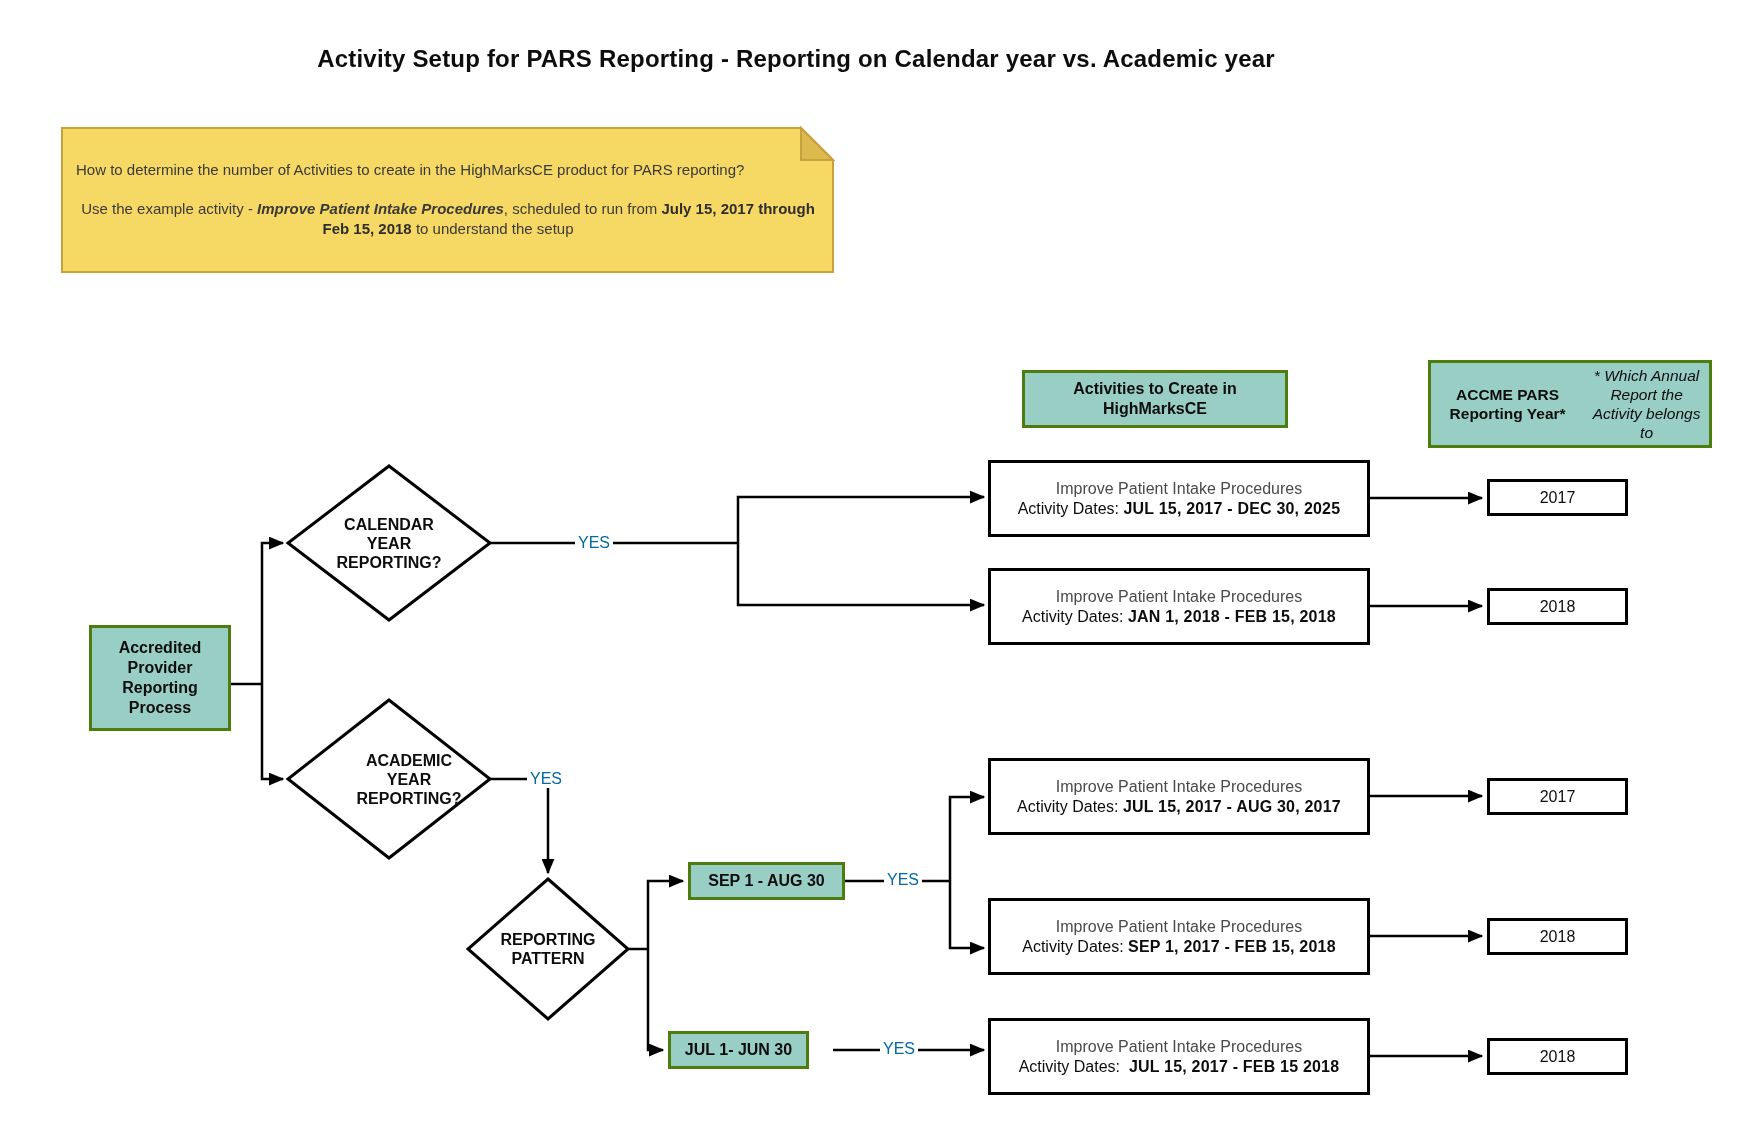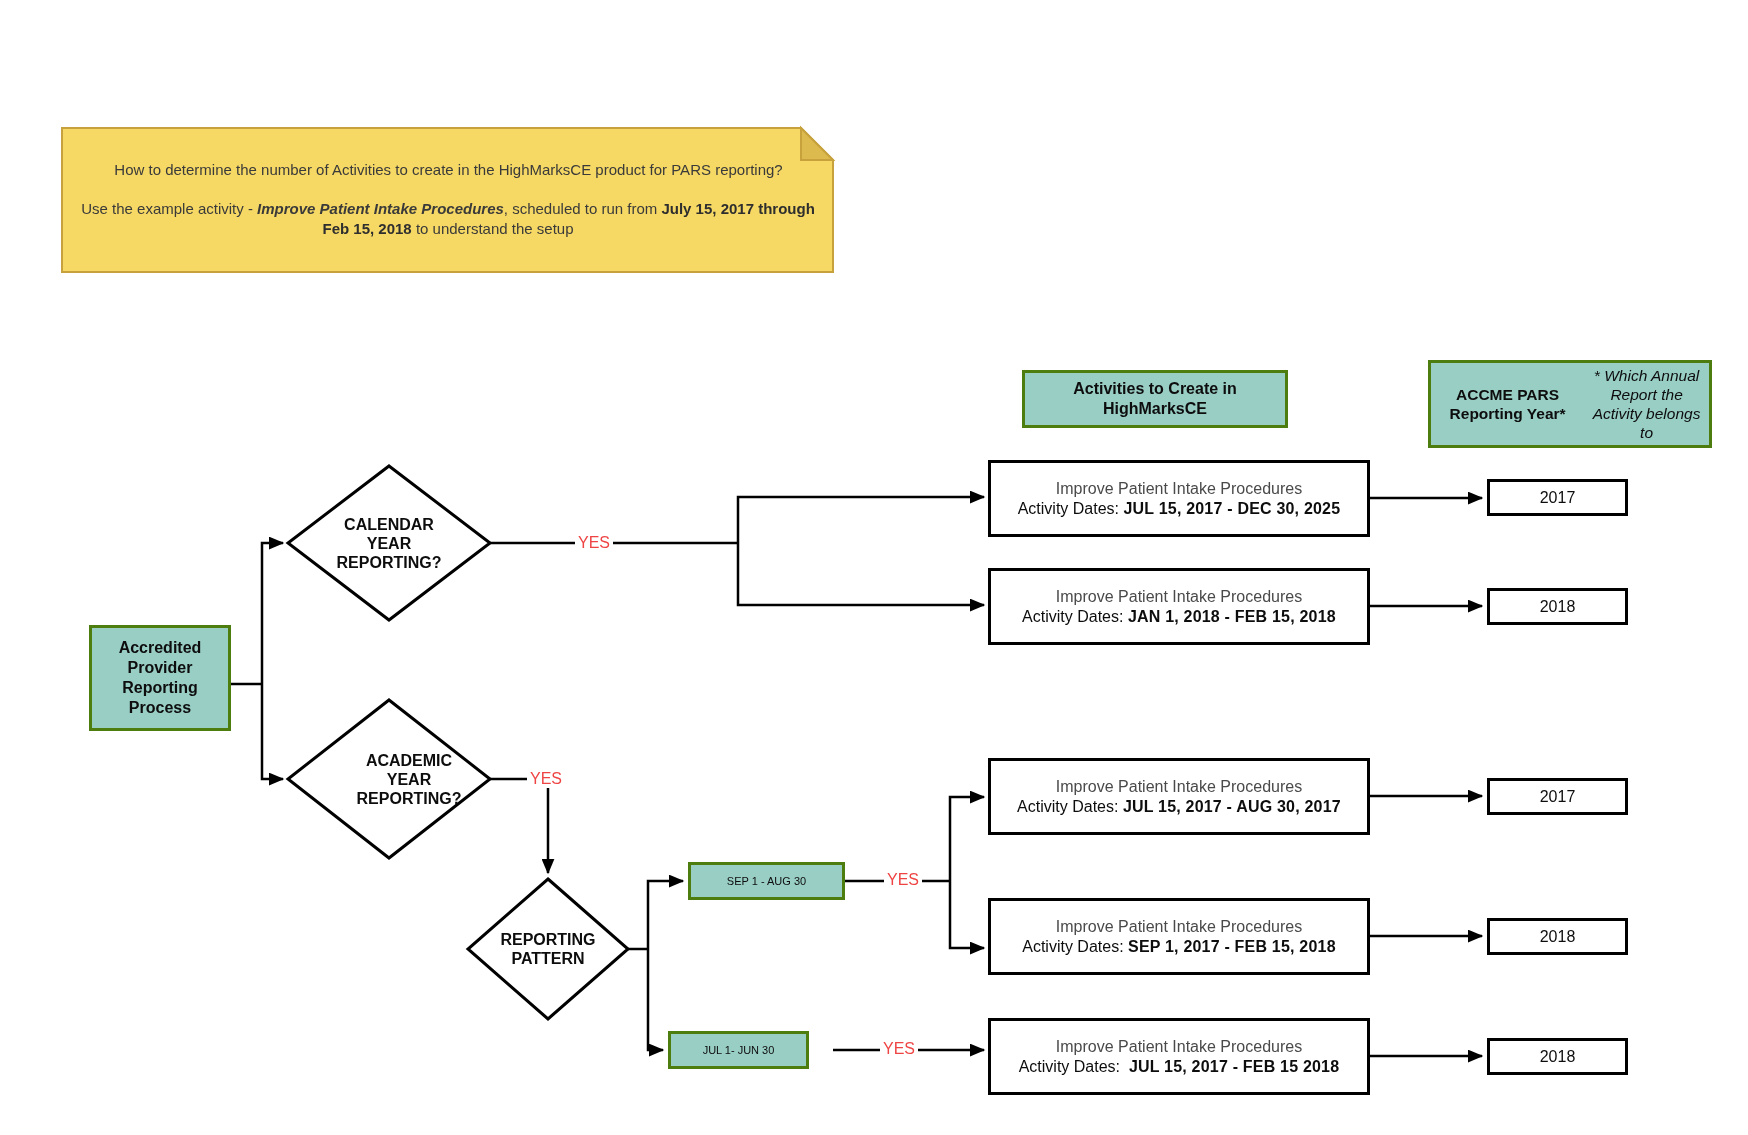--- a/index.html
+++ b/index.html
@@ -7,57 +7,57 @@
     position:relative;width:1748px;height:1135px;background:#ffffff;
     font-family:"Liberation Sans",sans-serif;color:#0d0d0d;overflow:hidden;
   }
   .canvas svg.layer{position:absolute;left:0;top:0;z-index:1;}
   .abs{position:absolute;z-index:2;box-sizing:border-box;}
   .title{
     left:0;top:45px;width:1592px;text-align:center;
     font-size:24px;font-weight:bold;letter-spacing:.2px;
   }
   .sticky-q{
-    left:76px;top:160px;width:745px;font-size:15px;color:#3a3a3a;line-height:19px;text-align:center;
+    left:76px;top:160px;width:745px;font-size:15px;color:#3a3a3a;line-height:19px;
   }
   .sticky-ex{
     left:70px;top:199px;width:756px;font-size:15px;color:#3a3a3a;line-height:20px;text-align:center;
   }
   .sticky-ex .act{font-weight:bold;font-style:italic;}
   .sticky-ex b{color:#2e2e2e;}
   .teal{
     background:#99CEC5;border:3px solid #4d7c0f;
     display:flex;align-items:center;justify-content:center;text-align:center;
   }
   .hdr-activities{left:1022px;top:370px;width:266px;height:58px;font-size:16px;font-weight:bold;line-height:20px;white-space:pre-line;}
   .hdr-pars{left:1428px;top:360px;width:284px;height:88px;flex-direction:row;font-size:15.5px;line-height:19px;}
   .hdr-pars .sub{font-style:italic;white-space:pre-line;font-weight:normal;}
   .hdr-pars .main{font-weight:bold;}
   .start-box{left:89px;top:625px;width:142px;height:106px;font-size:16px;font-weight:bold;line-height:20px;white-space:pre-line;}
-  .range-box{font-size:11px;font-weight:normal;}
+  .range-box{font-size:16px;font-weight:bold;}
   .range-sep{left:688px;top:862px;width:157px;height:38px;}
   .range-jul{left:668px;top:1031px;width:141px;height:38px;}
   .diamond-label{
     transform:translate(-50%,-50%);text-align:center;font-size:16px;font-weight:bold;
     line-height:19px;white-space:pre-line;
   }
   .activity-box{
     left:988px;width:382px;height:77px;background:#fff;border:3px solid #000;
     display:flex;flex-direction:column;align-items:center;justify-content:center;
     text-align:center;font-size:16px;line-height:20px;
   }
   .activity-box .a-title{color:#4a4a4a;}
   .activity-box .a-dates{color:#0d0d0d;white-space:pre;}
   .activity-box .a-dates b{letter-spacing:.2px;}
   .year-box{
     left:1487px;width:141px;height:37px;background:#fff;border:3px solid #000;
     display:flex;align-items:center;justify-content:center;font-size:16px;
   }
   .yes-label{
-    transform:translate(-50%,-50%);background:#fff;padding:0 3px;font-size:16px;color:#ef4444;
+    transform:translate(-50%,-50%);background:#fff;padding:0 3px;font-size:16px;color:#0369a1;
   }
 </style>
 </head>
 <body>
 
 <div class="canvas">
 
   <svg class="layer" width="1748" height="1135" viewBox="0 0 1748 1135">
     <defs>
       <marker id="arrow" viewBox="0 0 12 10" markerWidth="16" markerHeight="13" refX="11" refY="5" orient="auto" markerUnits="userSpaceOnUse">
@@ -97,20 +97,21 @@
       <path d="M950 881 V948 H984" marker-end="url(#arrow)"></path>
 
       <path d="M833 1050 H984" marker-end="url(#arrow)"></path>
 
       <path d="M1370 796 H1482" marker-end="url(#arrow)"></path>
       <path d="M1370 936 H1482" marker-end="url(#arrow)"></path>
       <path d="M1370 1056 H1482" marker-end="url(#arrow)"></path>
     </g>
   </svg>
 
+  <div class="abs title">Activity Setup for PARS Reporting - Reporting on Calendar year vs. Academic year</div>
 
   <div class="abs sticky-q">How to determine the number of Activities to create in the HighMarksCE product for PARS reporting?</div>
   <div class="abs sticky-ex"><span>Use the example activity - </span><span class="act">Improve Patient Intake Procedures</span><span>, scheduled to run from </span><b>July 15, 2017 through Feb 15, 2018</b><span> to understand the setup</span></div>
 
   <div class="abs teal hdr-activities">Activities to Create in
 HighMarksCE</div>
   <div class="abs teal hdr-pars">
     <div class="main">ACCME PARS Reporting Year*</div>
     <div class="sub">* Which Annual Report the
 Activity belongs to</div>

